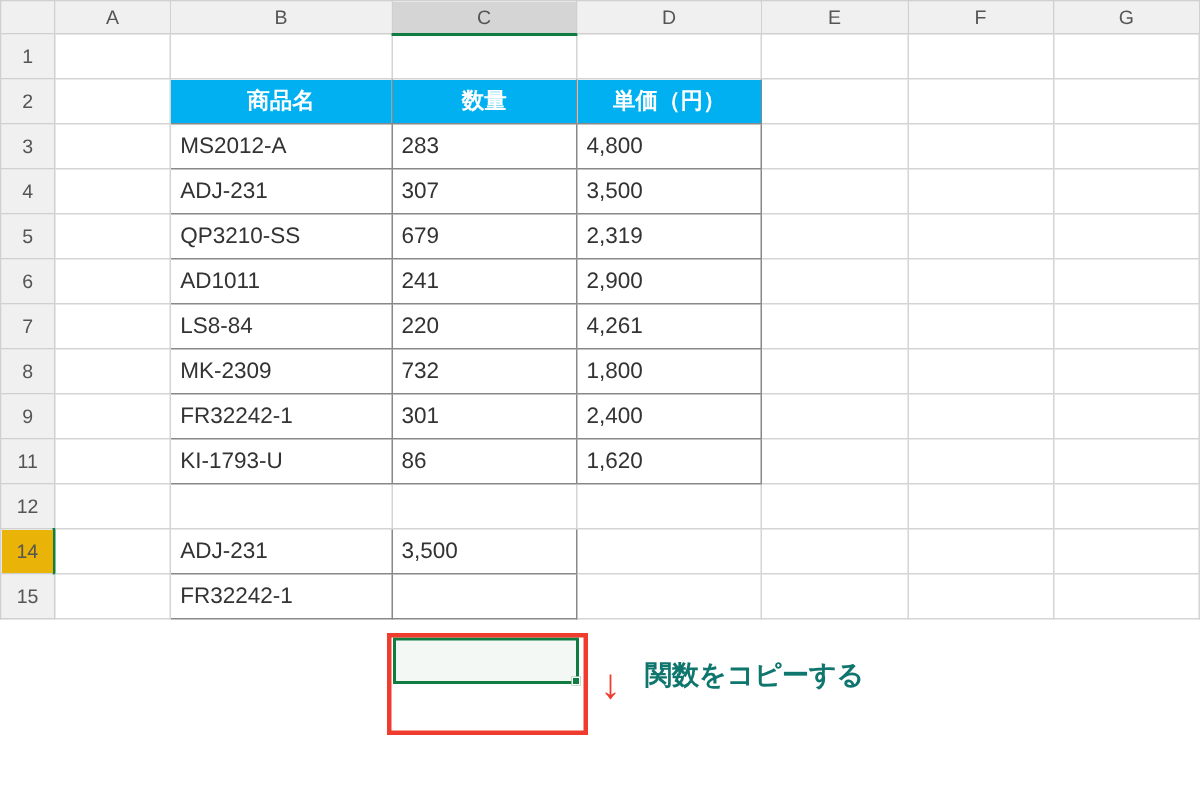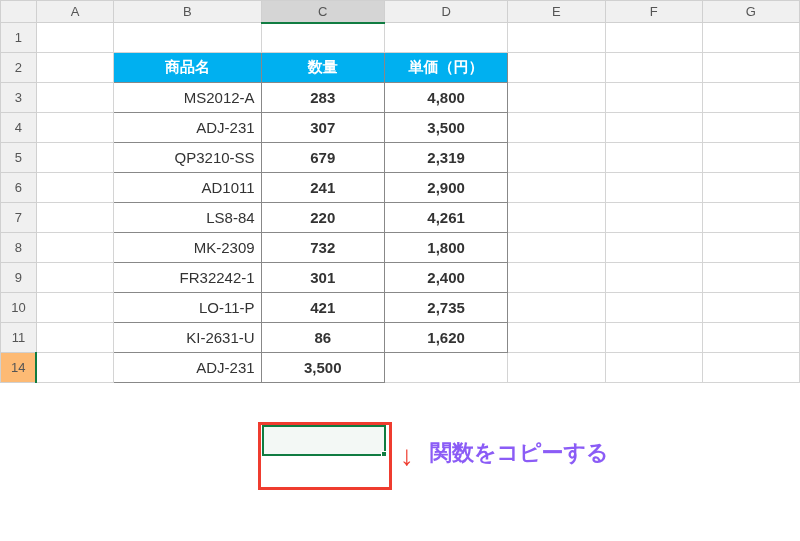--- a/index.html
+++ b/index.html
@@ -42,21 +42,21 @@
     }
     .row-header {
       background: #f0f0f0;
       text-align: center;
       font-size: 13px;
       color: #555;
       width: 36px;
       border: 1px solid #d0d0d0;
     }
     .row-header.selected {
-      background: #fdba74;
+      background: #eab308;
       border-right: 2px solid #107c41;
     }
     .col-header.selected {
       background: #d5d5d5;
       border-bottom: 2px solid #107c41;
     }
     .col-a { width: 78px; }
     .col-b { width: 148px; }
     .col-c { width: 124px; }
     .col-d { width: 124px; }
@@ -75,22 +75,22 @@
       background: #f2d5e8;
       color: #333;
       text-align: center;
       font-weight: bold;
       border: 1px solid #888;
     }
     .table-cell {
       border: 1px solid #888;
       padding: 0 6px;
     }
-    .center { text-align: right; }
-    .right { text-align: center; font-weight: bold; }
+    .center { text-align: left; }
+    .right { text-align: left; }
     
     .selected-range {
       border: 3px solid #ef3c2f;
       position: absolute;
       pointer-events: none;
       z-index: 5;
     }
     .excel-selection {
       border: 2px solid #107c41;
       background: rgba(16,124,65,0.05);
@@ -102,22 +102,22 @@
       width: 6px;
       height: 6px;
       background: #107c41;
       position: absolute;
       right: -3px;
       bottom: -3px;
       border: 1px solid #fff;
     }
     .annotation {
       position: absolute;
-      color: #8b5cf6;
-      font-size: 22px;
+      color: #0f766e;
+      font-size: 18px;
       font-weight: bold;
       z-index: 10;
     }
     .arrow {
       position: absolute;
       color: #ef3c2f;
       font-size: 28px;
       z-index: 10;
     }
   </style>
@@ -229,55 +229,65 @@
     <div class="cell row-header">9</div>
     <div class="cell col-a"></div>
     <div class="cell col-b table-cell center">FR32242-1</div>
     <div class="cell col-c table-cell right">301</div>
     <div class="cell col-d table-cell right">2,400</div>
     <div class="cell col-e"></div>
     <div class="cell col-f"></div>
     <div class="cell col-g"></div>
   </div>
 
-  <div class="row">
-    <div class="cell row-header">10</div>
-    <div class="cell col-a"></div>
-    <div class="cell col-b table-cell center">LO-11-P</div>
-    <div class="cell col-c table-cell right">421</div>
-    <div class="cell col-d table-cell right">2,735</div>
-    <div class="cell col-e"></div>
-    <div class="cell col-f"></div>
-    <div class="cell col-g"></div>
-  </div>
 
   <div class="row">
     <div class="cell row-header">11</div>
     <div class="cell col-a"></div>
-    <div class="cell col-b table-cell center">KI-2631-U</div>
+    <div class="cell col-b table-cell center">KI-1793-U</div>
     <div class="cell col-c table-cell right">86</div>
     <div class="cell col-d table-cell right">1,620</div>
     <div class="cell col-e"></div>
     <div class="cell col-f"></div>
     <div class="cell col-g"></div>
   </div>
 
+  <div class="row">
+    <div class="cell row-header">12</div>
+    <div class="cell col-a"></div>
+    <div class="cell col-b"></div>
+    <div class="cell col-c"></div>
+    <div class="cell col-d"></div>
+    <div class="cell col-e"></div>
+    <div class="cell col-f"></div>
+    <div class="cell col-g"></div>
+  </div>
 
 
   <div class="row">
     <div class="cell row-header selected">14</div>
     <div class="cell col-a"></div>
     <div class="cell col-b table-cell center">ADJ-231</div>
     <div class="cell col-c table-cell right">3,500</div>
     <div class="cell col-d"></div>
     <div class="cell col-e"></div>
     <div class="cell col-f"></div>
     <div class="cell col-g"></div>
   </div>
 
+  <div class="row">
+    <div class="cell row-header">15</div>
+    <div class="cell col-a"></div>
+    <div class="cell col-b table-cell center">FR32242-1</div>
+    <div class="cell col-c table-cell right"></div>
+    <div class="cell col-d"></div>
+    <div class="cell col-e"></div>
+    <div class="cell col-f"></div>
+    <div class="cell col-g"></div>
+  </div>
 
 </div>
 
 <div class="excel-selection" style="left:262px; top:425px; width:124px; height:31px;">
   <div class="fill-handle"></div>
 </div>
 
 <div class="selected-range" style="left:258px; top:422px; width:134px; height:68px;"></div>
 
 <div class="arrow" style="left:400px; top:440px;">↓</div>

